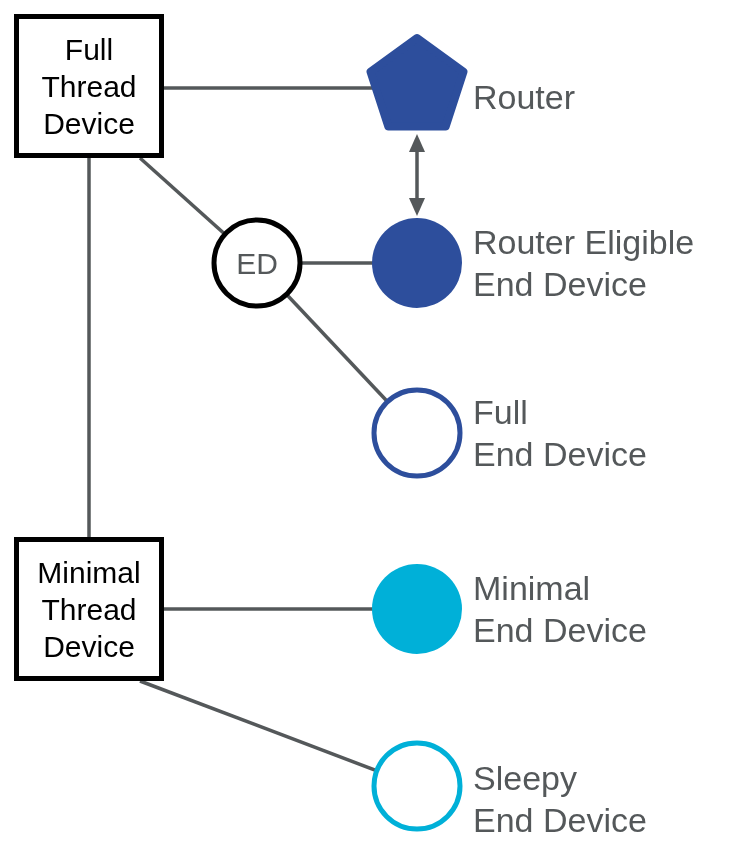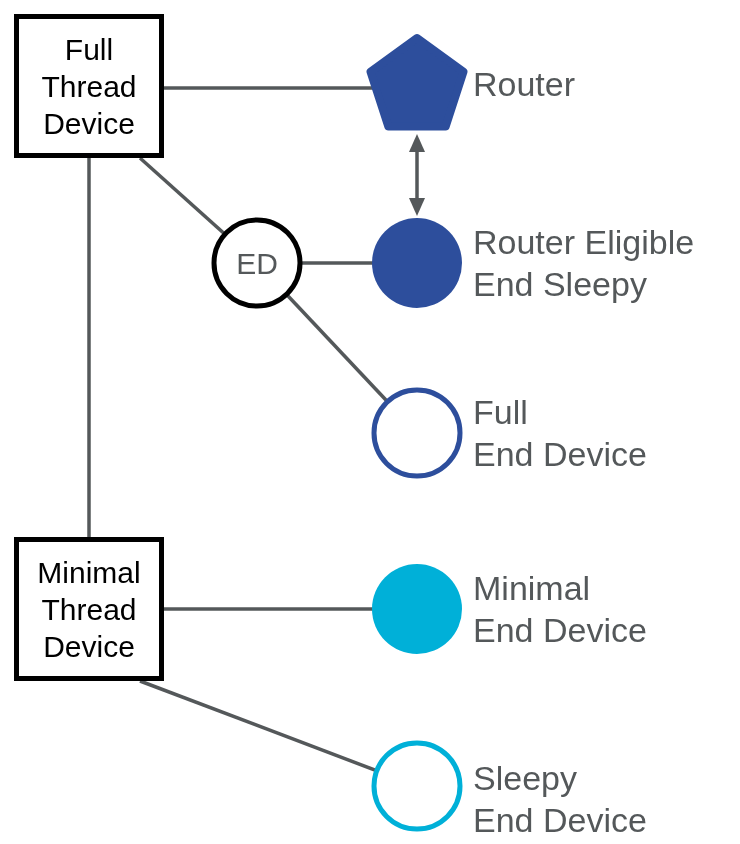--- a/index.html
+++ b/index.html
@@ -59,21 +59,21 @@
   .box-label { white-space: pre-line; }
 
   .node-label {
     position: absolute;
     left: 473px;
     color: var(--text-gray);
     font-size: 34px;
     line-height: 42px;
     white-space: pre-line;
   }
-  .label-router { top: 63px; }
+  .label-router { top: 76px; }
   .label-red    { top: 221px; }
   .label-fed    { top: 391px; }
   .label-med    { top: 567px; }
   .label-sed    { top: 744px; margin-top: 13px; }
 </style>
 </head>
 <body>
 
 <div class="diagram">
 
@@ -106,20 +106,20 @@
 Device</span>
   </div>
   <div class="box box-mtd">
     <span class="box-label">Minimal
 Thread
 Device</span>
   </div>
 
   <div class="node-label label-router">Router</div>
   <div class="node-label label-red">Router Eligible
-End Sleepy</div>
+End Device</div>
   <div class="node-label label-fed">Full
 End Device</div>
   <div class="node-label label-med">Minimal
 End Device</div>
   <div class="node-label label-sed">Sleepy
 End Device</div>
 </div>
 
 </body></html>

